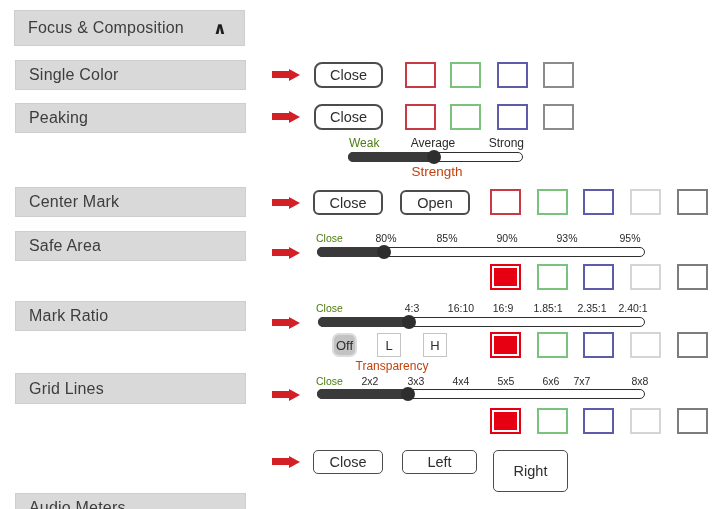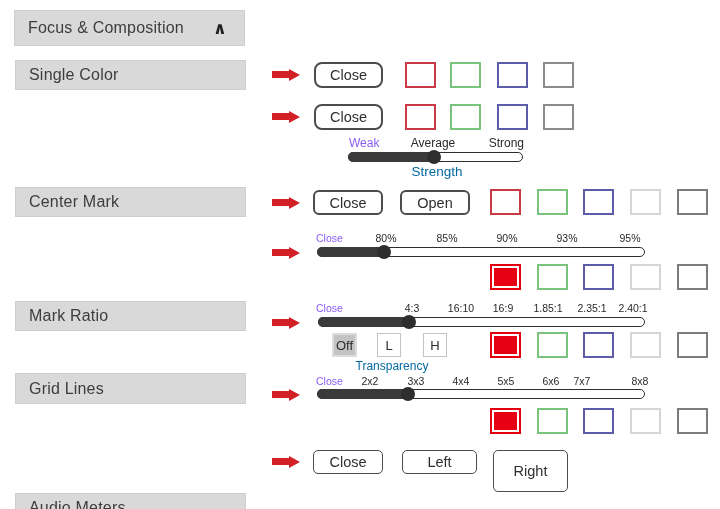--- a/index.html
+++ b/index.html
@@ -50,26 +50,26 @@
 
   
   .slider{position:absolute;height:10px;background:#fff;border:1px solid #2e2e2e;
     border-radius:6px;box-sizing:border-box;}
   .slider-fill{position:absolute;left:-1px;top:-1px;height:10px;background:#3a3a3a;
     border-radius:6px;box-sizing:border-box;}
   .slider-knob{position:absolute;top:4px;transform:translate(-50%,-50%);
     width:14px;height:14px;background:#2e2e2e;border-radius:50%;}
 
   .tick{position:absolute;font-size:10.5px;color:#2a2a2a;transform:translateX(-50%);white-space:nowrap;}
-  .tick-left{position:absolute;font-size:10.5px;color:#8b5cf6;white-space:nowrap;}
+  .tick-left{position:absolute;font-size:10.5px;color:#4d7c0f;white-space:nowrap;}
   .tick-right{position:absolute;font-size:12px;color:#2a2a2a;transform:translateX(-100%);white-space:nowrap;}
   .tick.big{font-size:12px;}
   .tick-left.big{font-size:12px;}
 
-  .caption{position:absolute;transform:translateX(-50%);color:#0369a1;white-space:nowrap;}
+  .caption{position:absolute;transform:translateX(-50%);color:#c2410c;white-space:nowrap;}
 
   
   .tbtn{position:absolute;box-sizing:border-box;display:flex;align-items:center;justify-content:center;
     font-size:13px;color:#2e2e2e;}
   .tbtn.selected{background:#c3c3c3;border:2px solid #dcdcdc;}
   .tbtn.plain{background:#fff;border:1px solid #c4c4c4;}
 </style>
 </head>
 <body>
 
@@ -88,20 +88,23 @@
       <span class="arrow-head"></span>
   </span>
   <div class="btn" style="left:314px;top:62px;width:69px;height:26px;">
     <span>Close</span>
   </div>
   <div class="swatch red" style="left:405px;top:62px;"></div>
   <div class="swatch green" style="left:450px;top:62px;"></div>
   <div class="swatch blue" style="left:497px;top:62px;"></div>
   <div class="swatch gray" style="left:543px;top:62px;"></div>
 
+  <div class="bar" style="top:103px;">
+    <span>Peaking</span>
+  </div>
   <span class="arrow" style="top:110px;">
     <span class="arrow-body"></span>
       <span class="arrow-head"></span>
   </span>
   <div class="btn" style="left:314px;top:104px;width:69px;height:26px;">
     <span>Close</span>
   </div>
   <div class="swatch red" style="left:405px;top:104px;"></div>
   <div class="swatch green" style="left:450px;top:104px;"></div>
   <div class="swatch blue" style="left:497px;top:104px;"></div>
@@ -128,20 +131,23 @@
   </div>
   <div class="btn small-radius" style="left:400px;top:190px;width:70px;height:25px;">
     <span>Open</span>
   </div>
   <div class="swatch red" style="left:490px;top:189px;"></div>
   <div class="swatch green" style="left:537px;top:189px;"></div>
   <div class="swatch blue" style="left:583px;top:189px;"></div>
   <div class="swatch light-gray" style="left:630px;top:189px;"></div>
   <div class="swatch dark-gray" style="left:677px;top:189px;"></div>
 
+  <div class="bar" style="top:231px;">
+    <span>Safe Area</span>
+  </div>
   <span class="arrow" style="top:246px;">
     <span class="arrow-body"></span>
       <span class="arrow-head"></span>
   </span>
   <span class="tick-left" style="left:316px;top:232px;">Close</span>
   <span class="tick" style="left:386px;top:232px;">80%</span>
   <span class="tick" style="left:447px;top:232px;">85%</span>
   <span class="tick" style="left:507px;top:232px;">90%</span>
   <span class="tick" style="left:567px;top:232px;">93%</span>
   <span class="tick" style="left:630px;top:232px;">95%</span>
@@ -166,21 +172,21 @@
   <span class="tick" style="left:412px;top:302px;">4:3</span>
   <span class="tick" style="left:461px;top:302px;">16:10</span>
   <span class="tick" style="left:503px;top:302px;">16:9</span>
   <span class="tick" style="left:548px;top:302px;">1.85:1</span>
   <span class="tick" style="left:592px;top:302px;">2.35:1</span>
   <span class="tick" style="left:633px;top:302px;">2.40:1</span>
   <div class="slider" style="left:318px;top:317px;width:327px;">
     <div class="slider-fill" style="width:91px;"></div>
     <div class="slider-knob" style="left:90px;"></div>
   </div>
-  <div class="tbtn selected" style="left:332px;top:333px;width:25px;height:24px;">
+  <div class="tbtn selected" style="left:332px;top:333px;width:25px;height:24px;border-radius:7px;">
     <span>Off</span>
   </div>
   <div class="tbtn plain" style="left:377px;top:333px;width:24px;height:24px;">
     <span>L</span>
   </div>
   <div class="tbtn plain" style="left:423px;top:333px;width:24px;height:24px;">
     <span>H</span>
   </div>
   <span class="caption" style="left:392px;top:359px;font-size:12px;">Transparency</span>
   <div class="swatch red-filled" style="left:490px;top:332px;"></div>

